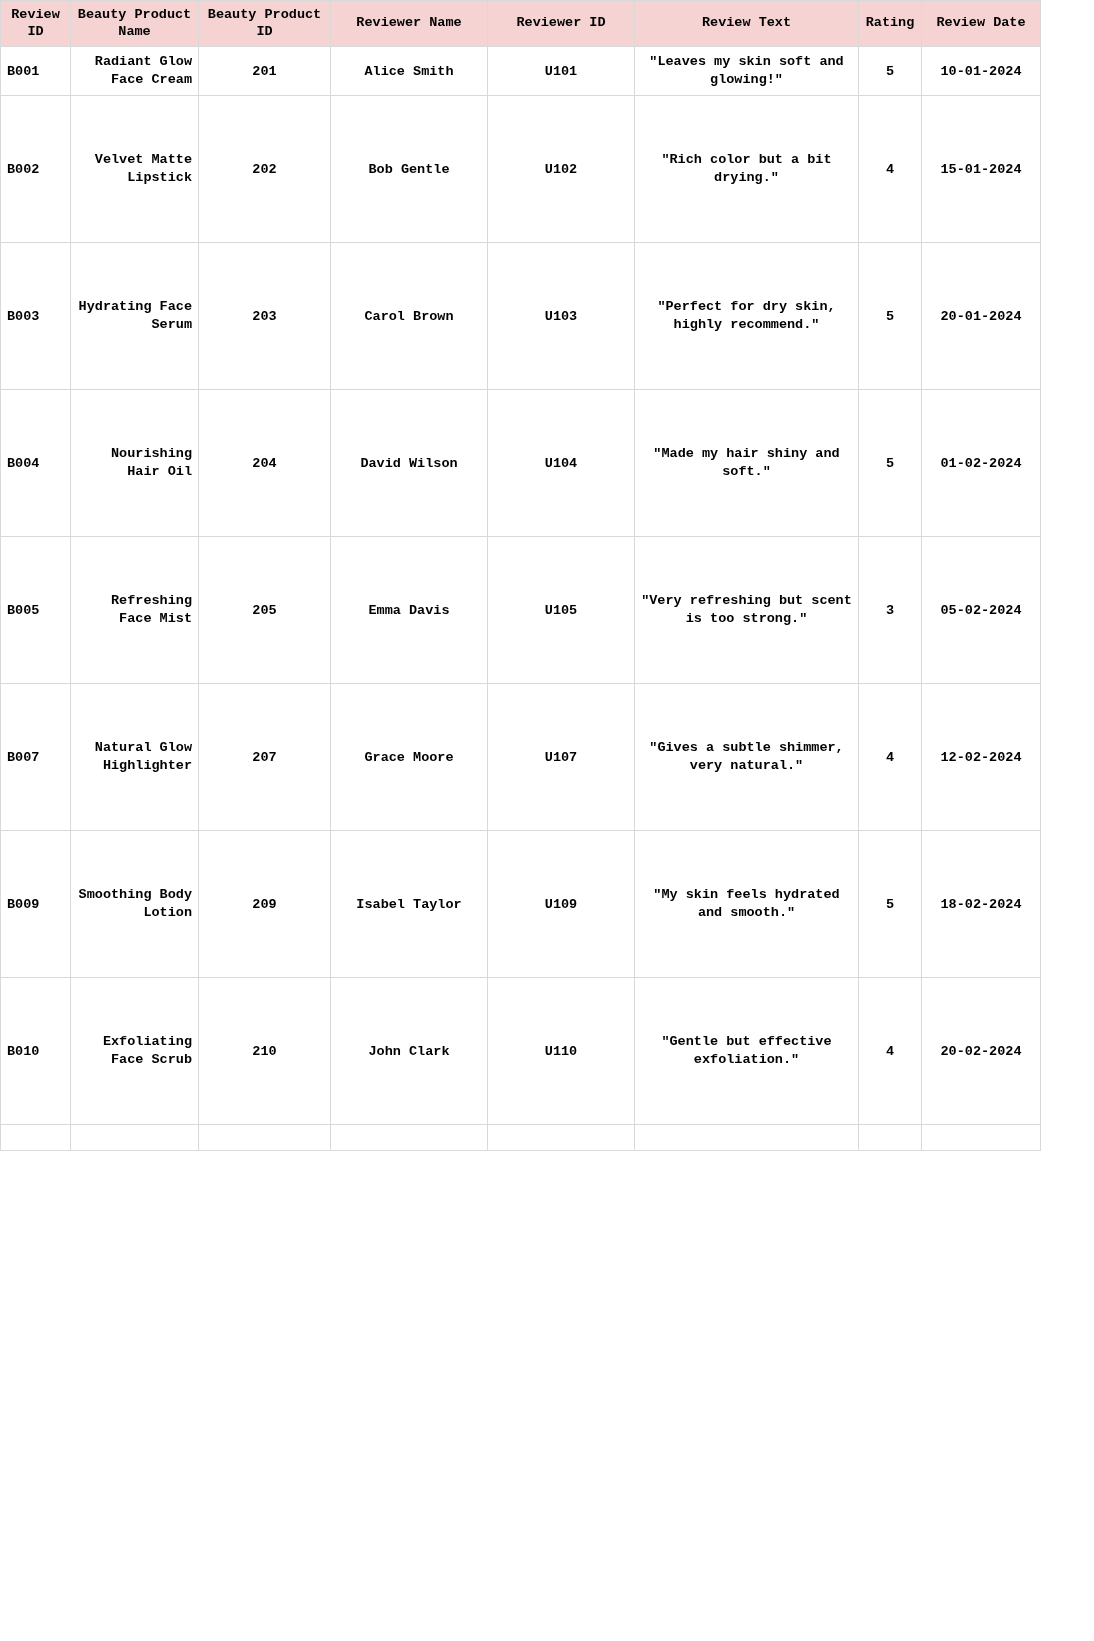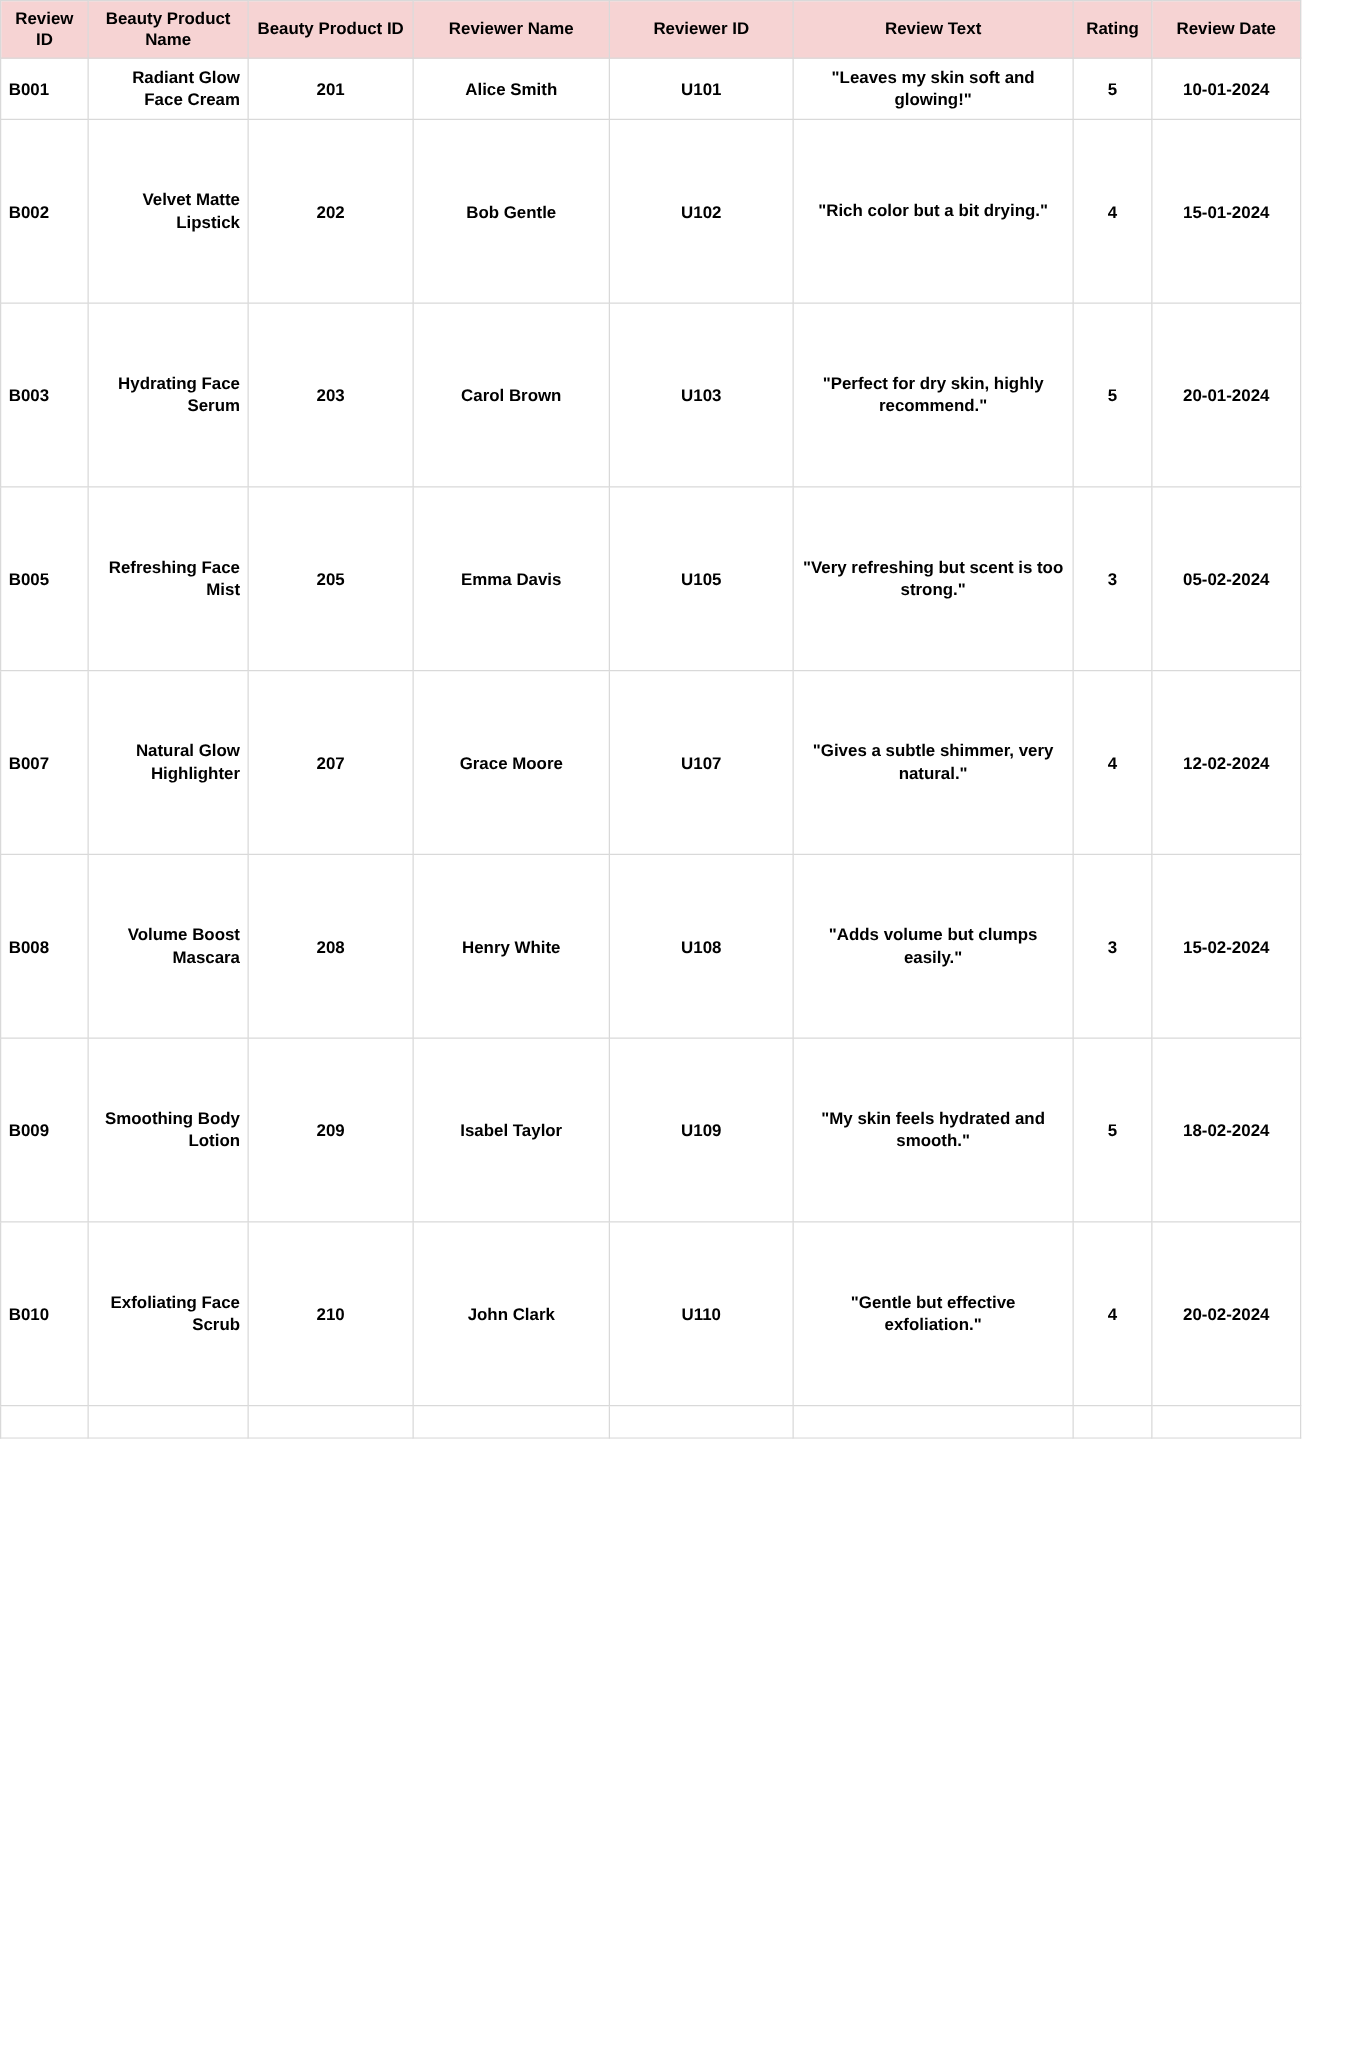--- a/index.html
+++ b/index.html
@@ -15,20 +15,21 @@
   .sheet {
     width: 1094px;
     box-sizing: border-box;
     padding: 0;
   }
   table.review-table {
     border-collapse: collapse;
     table-layout: fixed;
     width: 1040px;
     margin: 0;
+    font-family: Liberation Mono, monospace;
   }
   table.review-table th,
   table.review-table td {
     border: 1px solid #d9d9d9;
     font-size: 13.5px;
     font-weight: bold;
     vertical-align: middle;
     padding: 4px 6px;
     box-sizing: border-box;
     word-wrap: break-word;
@@ -127,48 +128,48 @@
         <td class="review-id">B003</td>
         <td class="product-name">Hydrating Face Serum</td>
         <td class="product-id">203</td>
         <td class="reviewer-name">Carol Brown</td>
         <td class="reviewer-id">U103</td>
         <td class="review-text">"Perfect for dry skin, highly recommend."</td>
         <td class="rating">5</td>
         <td class="review-date">20-01-2024</td>
       </tr>
       <tr class="data-row">
+        <td class="review-id">B004</td>
+        <td class="product-name">Nourishing Hair Oil</td>
+        <td class="product-id">204</td>
+        <td class="reviewer-name">David Wilson</td>
+        <td class="reviewer-id">U104</td>
+        <td class="review-text">"Made my hair shiny and soft."</td>
+        <td class="rating">5</td>
+        <td class="review-date">01-02-2024</td>
+      </tr>
+      <tr class="data-row">
         <td class="review-id">B005</td>
         <td class="product-name">Refreshing Face Mist</td>
         <td class="product-id">205</td>
         <td class="reviewer-name">Emma Davis</td>
         <td class="reviewer-id">U105</td>
         <td class="review-text">"Very refreshing but scent is too strong."</td>
         <td class="rating">3</td>
         <td class="review-date">05-02-2024</td>
       </tr>
       <tr class="data-row">
         <td class="review-id">B007</td>
         <td class="product-name">Natural Glow Highlighter</td>
         <td class="product-id">207</td>
         <td class="reviewer-name">Grace Moore</td>
         <td class="reviewer-id">U107</td>
         <td class="review-text">"Gives a subtle shimmer, very natural."</td>
         <td class="rating">4</td>
         <td class="review-date">12-02-2024</td>
-      </tr>
-      <tr class="data-row">
-        <td class="review-id">B008</td>
-        <td class="product-name">Volume Boost Mascara</td>
-        <td class="product-id">208</td>
-        <td class="reviewer-name">Henry White</td>
-        <td class="reviewer-id">U108</td>
-        <td class="review-text">"Adds volume but clumps easily."</td>
-        <td class="rating">3</td>
-        <td class="review-date">15-02-2024</td>
       </tr>
       <tr class="data-row">
         <td class="review-id">B009</td>
         <td class="product-name">Smoothing Body Lotion</td>
         <td class="product-id">209</td>
         <td class="reviewer-name">Isabel Taylor</td>
         <td class="reviewer-id">U109</td>
         <td class="review-text">"My skin feels hydrated and smooth."</td>
         <td class="rating">5</td>
         <td class="review-date">18-02-2024</td>

